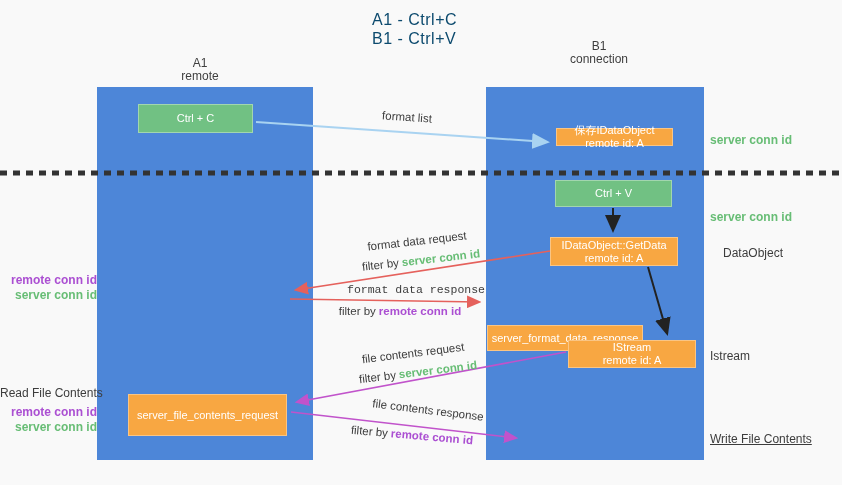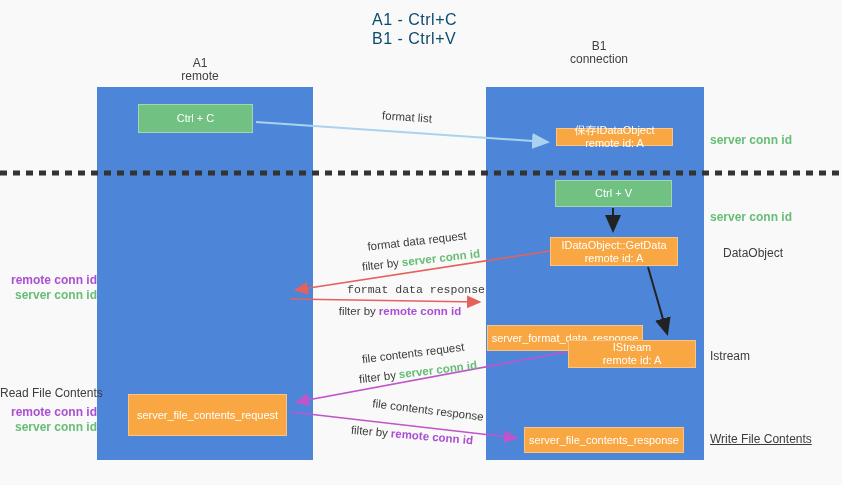--- a/index.html
+++ b/index.html
@@ -118,23 +118,20 @@
 
   <div class="abs node node-orange" style="left:568px;top:340px;width:128px;height:28px;">
     <div>IStream</div>
     <div>remote id: A</div>
   </div>
 
   <div class="abs node node-orange" style="left:128px;top:394px;width:159px;height:42px;">
     <div>server_file_contents_request</div>
   </div>
 
-  <div class="abs node node-orange" style="left:524px;top:427px;width:160px;height:26px;">
-    <div>server_file_contents_response</div>
-  </div>
 
   <div class="abs edge-label ctr" style="left:407px;top:117px;transform:translate(-50%,-50%) rotate(4deg);">format list</div>
 
   <div class="abs edge-label ctr" style="left:417px;top:241px;transform:translate(-50%,-50%) rotate(-6.5deg);">format data request</div>
   <div class="abs edge-label ctr" style="left:421px;top:260px;transform:translate(-50%,-50%) rotate(-6.5deg);">
     <span class="filter-word">filter by</span><span class="k-green">server conn id</span>
   </div>
 
   <div class="abs edge-label ctr" style="left:416px;top:289px;font-family:Liberation Mono, monospace;">format data response</div>
   <div class="abs edge-label ctr" style="left:400px;top:311px;">

